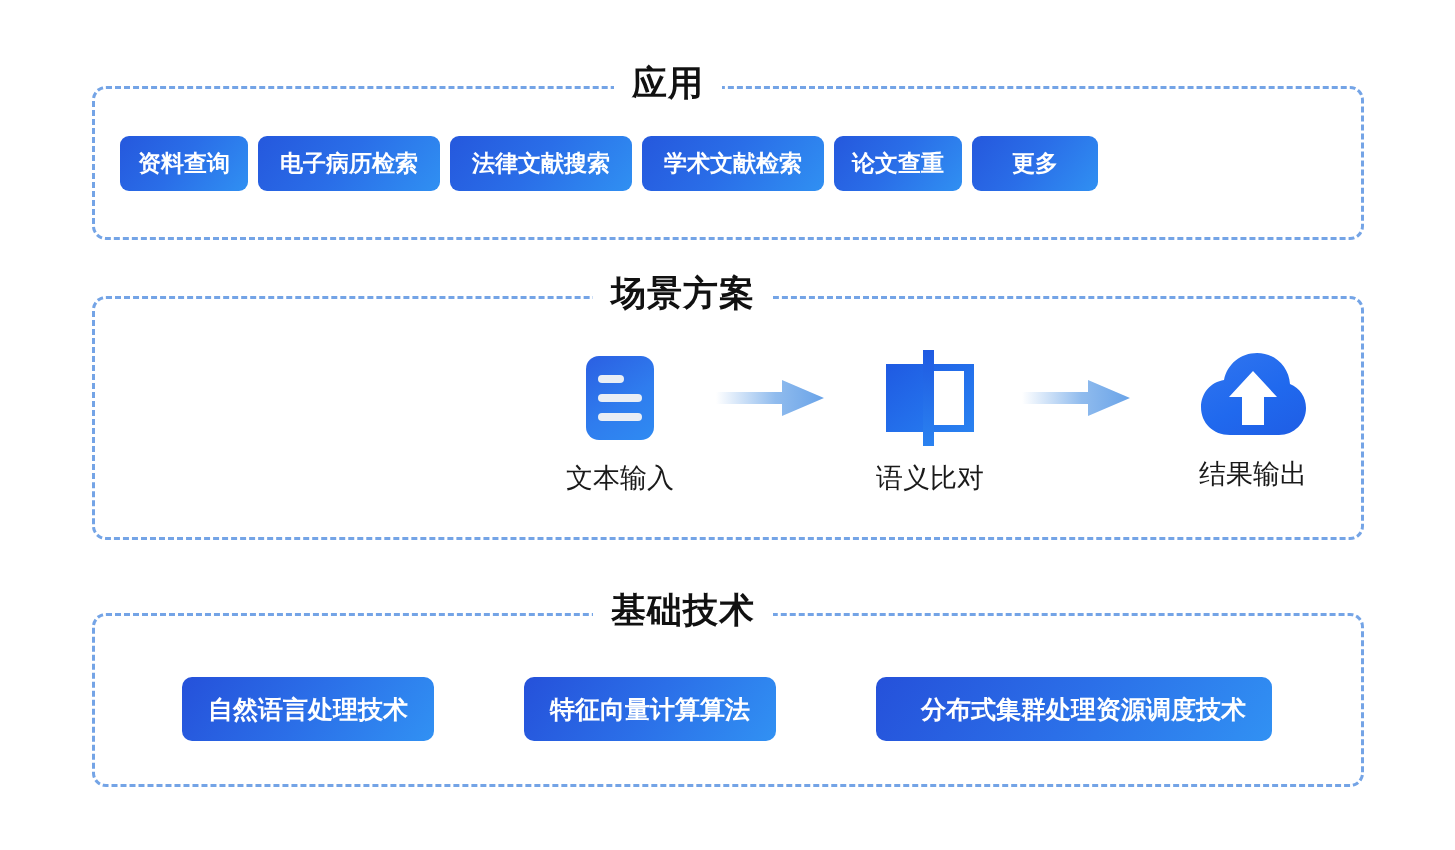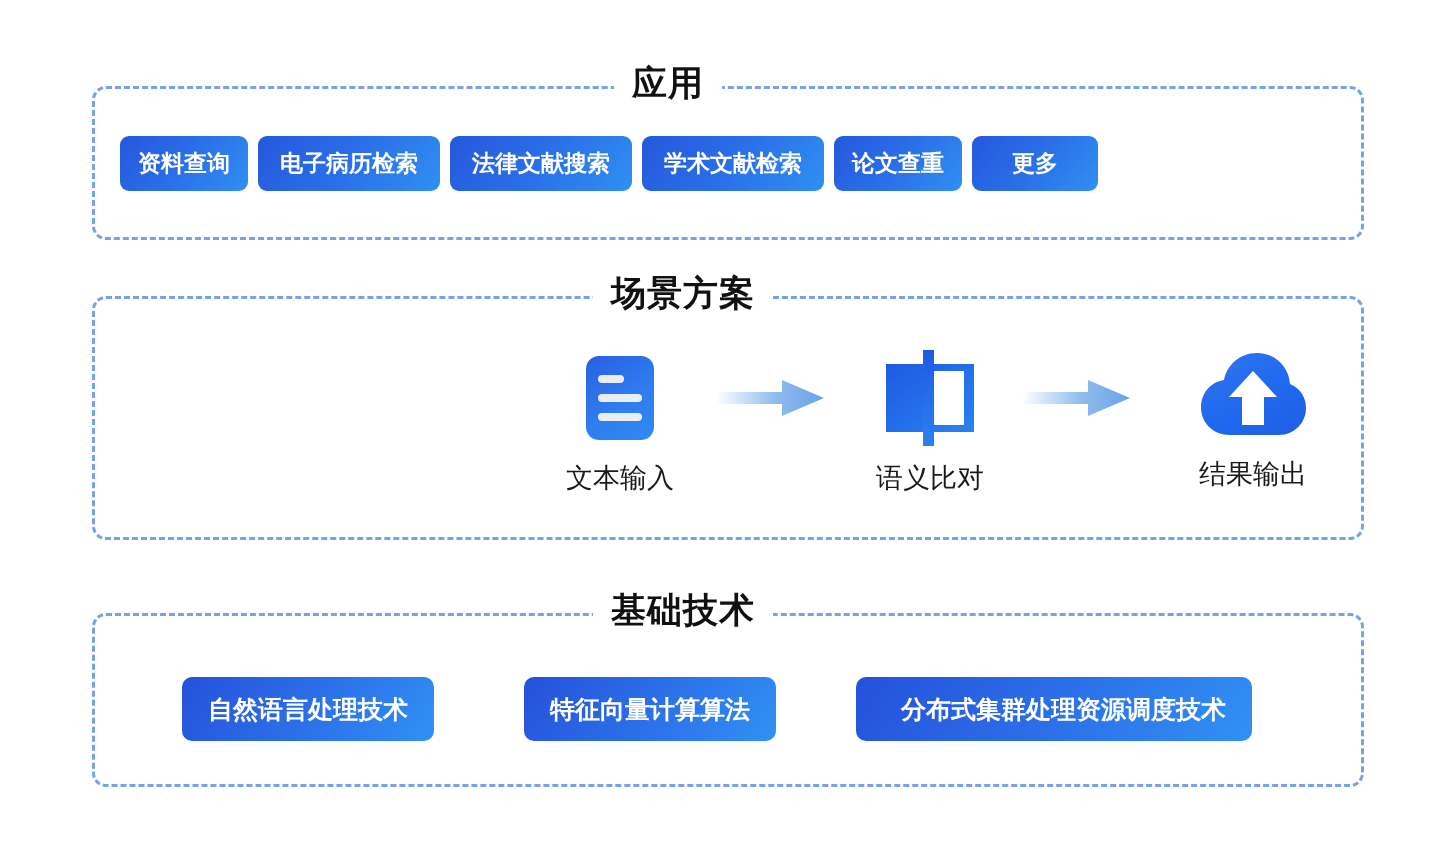--- a/index.html
+++ b/index.html
@@ -195,21 +195,21 @@
   #foundation-row .pill {
     position: absolute;
     height: 64px;
     font-size: 25px;
     border-radius: 10px;
     padding: 0 26px;
     background: linear-gradient(125deg, #2551da 0%, #2b6fe8 50%, #3191f3 100%);
   }
   #foundation-row .pill.p0 { left: 12px;   }
   #foundation-row .pill.p1 { left: 354px; }
-  #foundation-row .pill.p2 { left: 686px; padding-left: 45px; }
+  #foundation-row .pill.p2 { left: 706px; padding-left: 45px; }
 </style>
 </head>
 <body>
 
 <div id="diagram">
 
   <div class="section" id="section-application"></div>
   <div class="section-title" id="title-application">应用</div>
 
   <div id="application-row">

